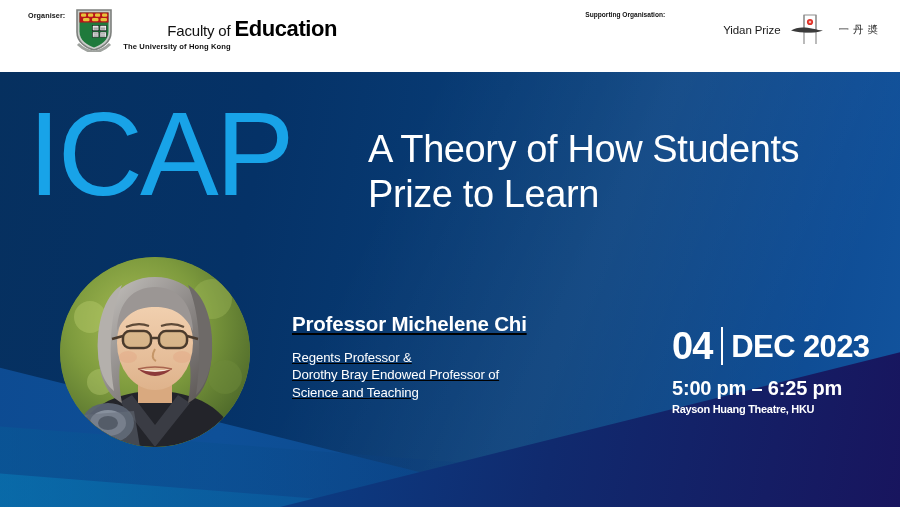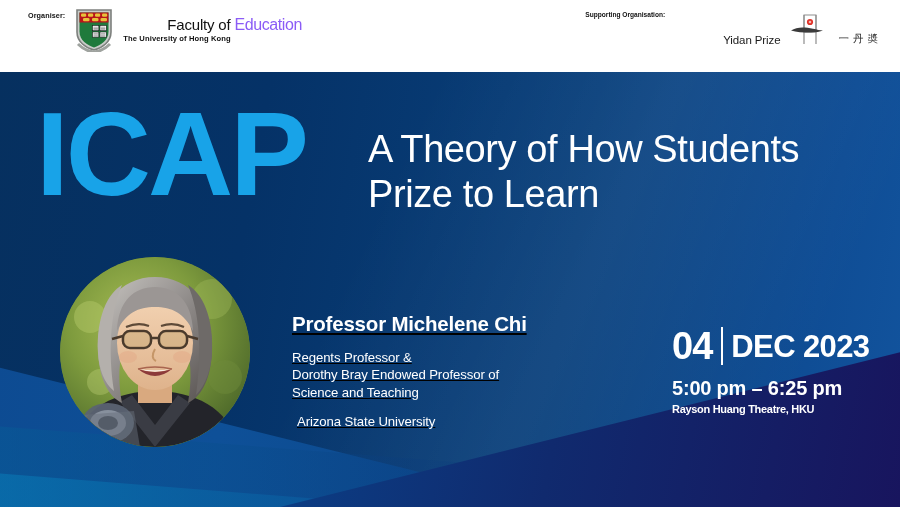--- a/index.html
+++ b/index.html
@@ -38,38 +38,38 @@
   .fac-logo {
     margin-left:10px; margin-top:9px;
   }
   .fac-line1 { display:flex; align-items:baseline; white-space:nowrap; }
   .fac-light {
     font-size:15px; color:#111; font-weight:400;
     letter-spacing:-.2px;
     margin-left:44px;
   }
   .fac-bold {
-    font-size:16px; color:#8b5cf6; font-weight:normal;
+    font-size:22px; color:#000000; font-weight:bold;
     letter-spacing:-.4px; margin-left:4px;
   }
   .fac-line2 {
     font-size:7.6px; font-weight:bold; color:#111;
     text-align:left; letter-spacing:.1px; margin-top:0px;
   }
 
   .support-block {
     position:absolute; right:18px; top:8px;
     display:flex; align-items:flex-start;
   }
   .support-label {
     font-size:6.6px; font-weight:bold; color:#111;
     white-space:nowrap; margin-top:3px;
   }
   .yidan {
-    display:flex; align-items:flex-end; margin-left:58px; margin-top:6px;
+    display:flex; align-items:center; margin-left:58px; margin-top:6px;
   }
   .yidan-word {
     font-size:11.5px; color:#1a1a1a; letter-spacing:-.1px; white-space:nowrap;
   }
   .yidan-mark {
     position:relative; width:40px; height:32px; margin-left:8px;
   }
   .yidan-zh {
     font-size:10.5px; color:#2a2a2a; margin-left:10px; letter-spacing:4px;
     white-space:nowrap;
@@ -105,22 +105,22 @@
     clip-path:polygon(100% 14%, 100% 100%, 0 100%);
   }
   .wedge-right-soft {
     position:absolute; right:0; bottom:0; width:900px; height:130px;
     background:linear-gradient(90deg, rgba(8,90,150,.55) 0%, rgba(10,60,125,.3) 45%, rgba(20,20,90,0) 100%);
     clip-path:polygon(0 38%, 100% 92%, 100% 100%, 0 100%);
   }
 
   
   .icap {
-    position:absolute; left:36px; top:38px;
-    font-size:118px; font-weight:bold; color:#18a3e8;
+    position:absolute; left:28px; top:38px;
+    font-size:118px; font-weight:normal; color:#18a3e8;
     letter-spacing:-3px; line-height:.96;
     z-index:10;
   }
   .subtitle {
     position:absolute; left:368px; top:67px;
     font-size:38px; color:#ffffff; font-weight:400;
     line-height:1.18; letter-spacing:-.4px;
     z-index:10;
   }
 
@@ -344,21 +344,20 @@
     </div>
 
     <div class="speaker">
       <div class="sp-name">Professor Michelene Chi</div>
       <div class="sp-role">
         <div>Regents Professor &amp;</div>
         <div>Dorothy Bray Endowed Professor of</div>
         <div>Science and Teaching</div>
       </div>
       <div class="sp-affil">
-        <div>Arizona State University</div>
       </div>
     </div>
 
     <div class="datebox">
       <div class="date-row">
         <span class="d-day">04</span>
         <span class="d-sep"></span>
         <span class="d-mon">DEC 2023</span>
       </div>
       <div class="d-time">5:00 pm – 6:25 pm</div>

